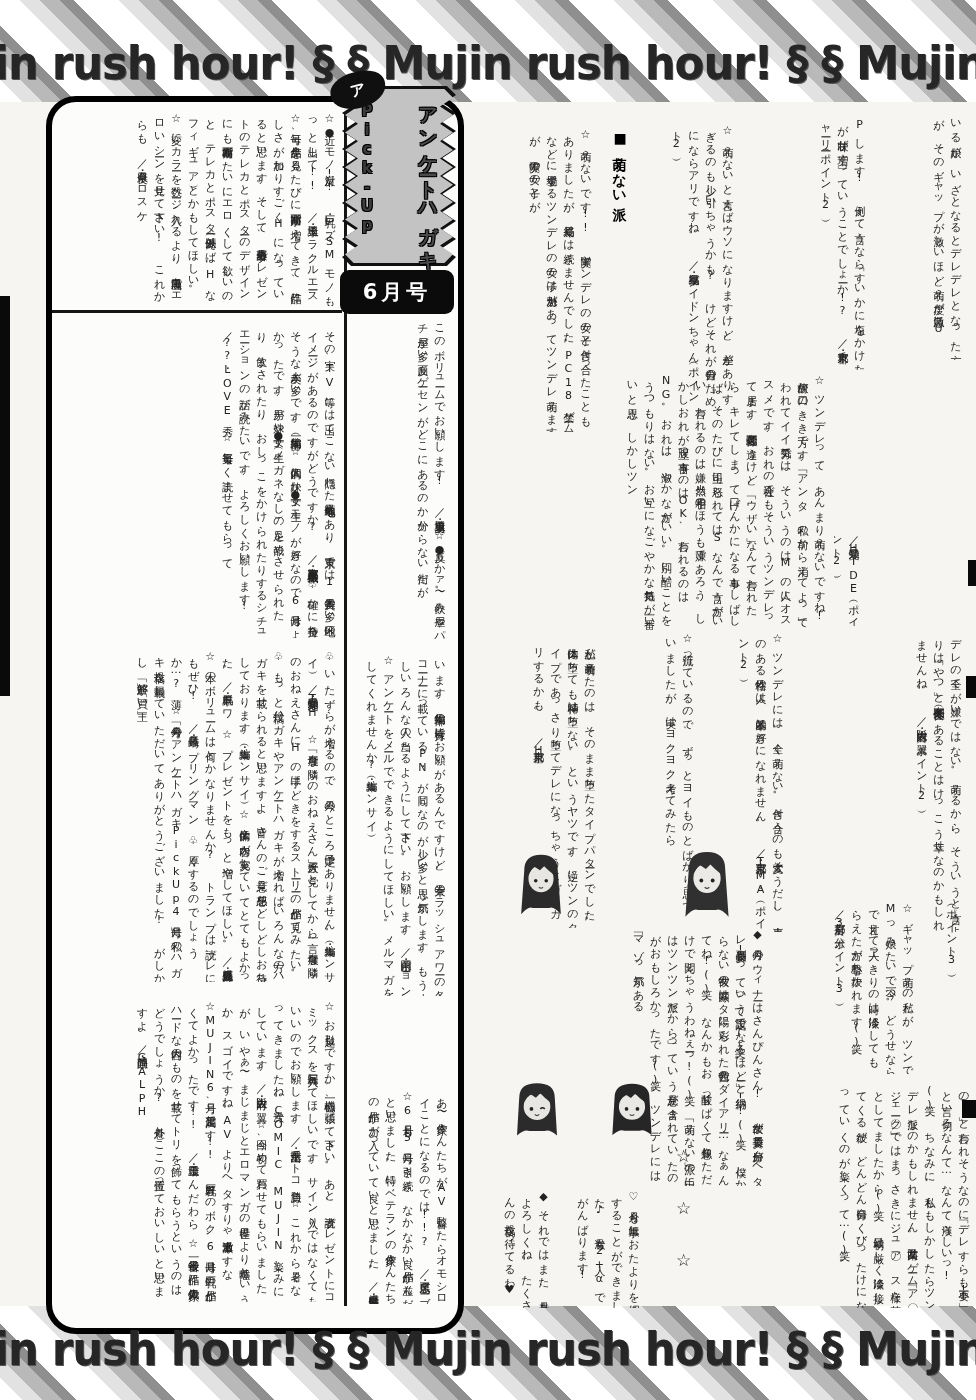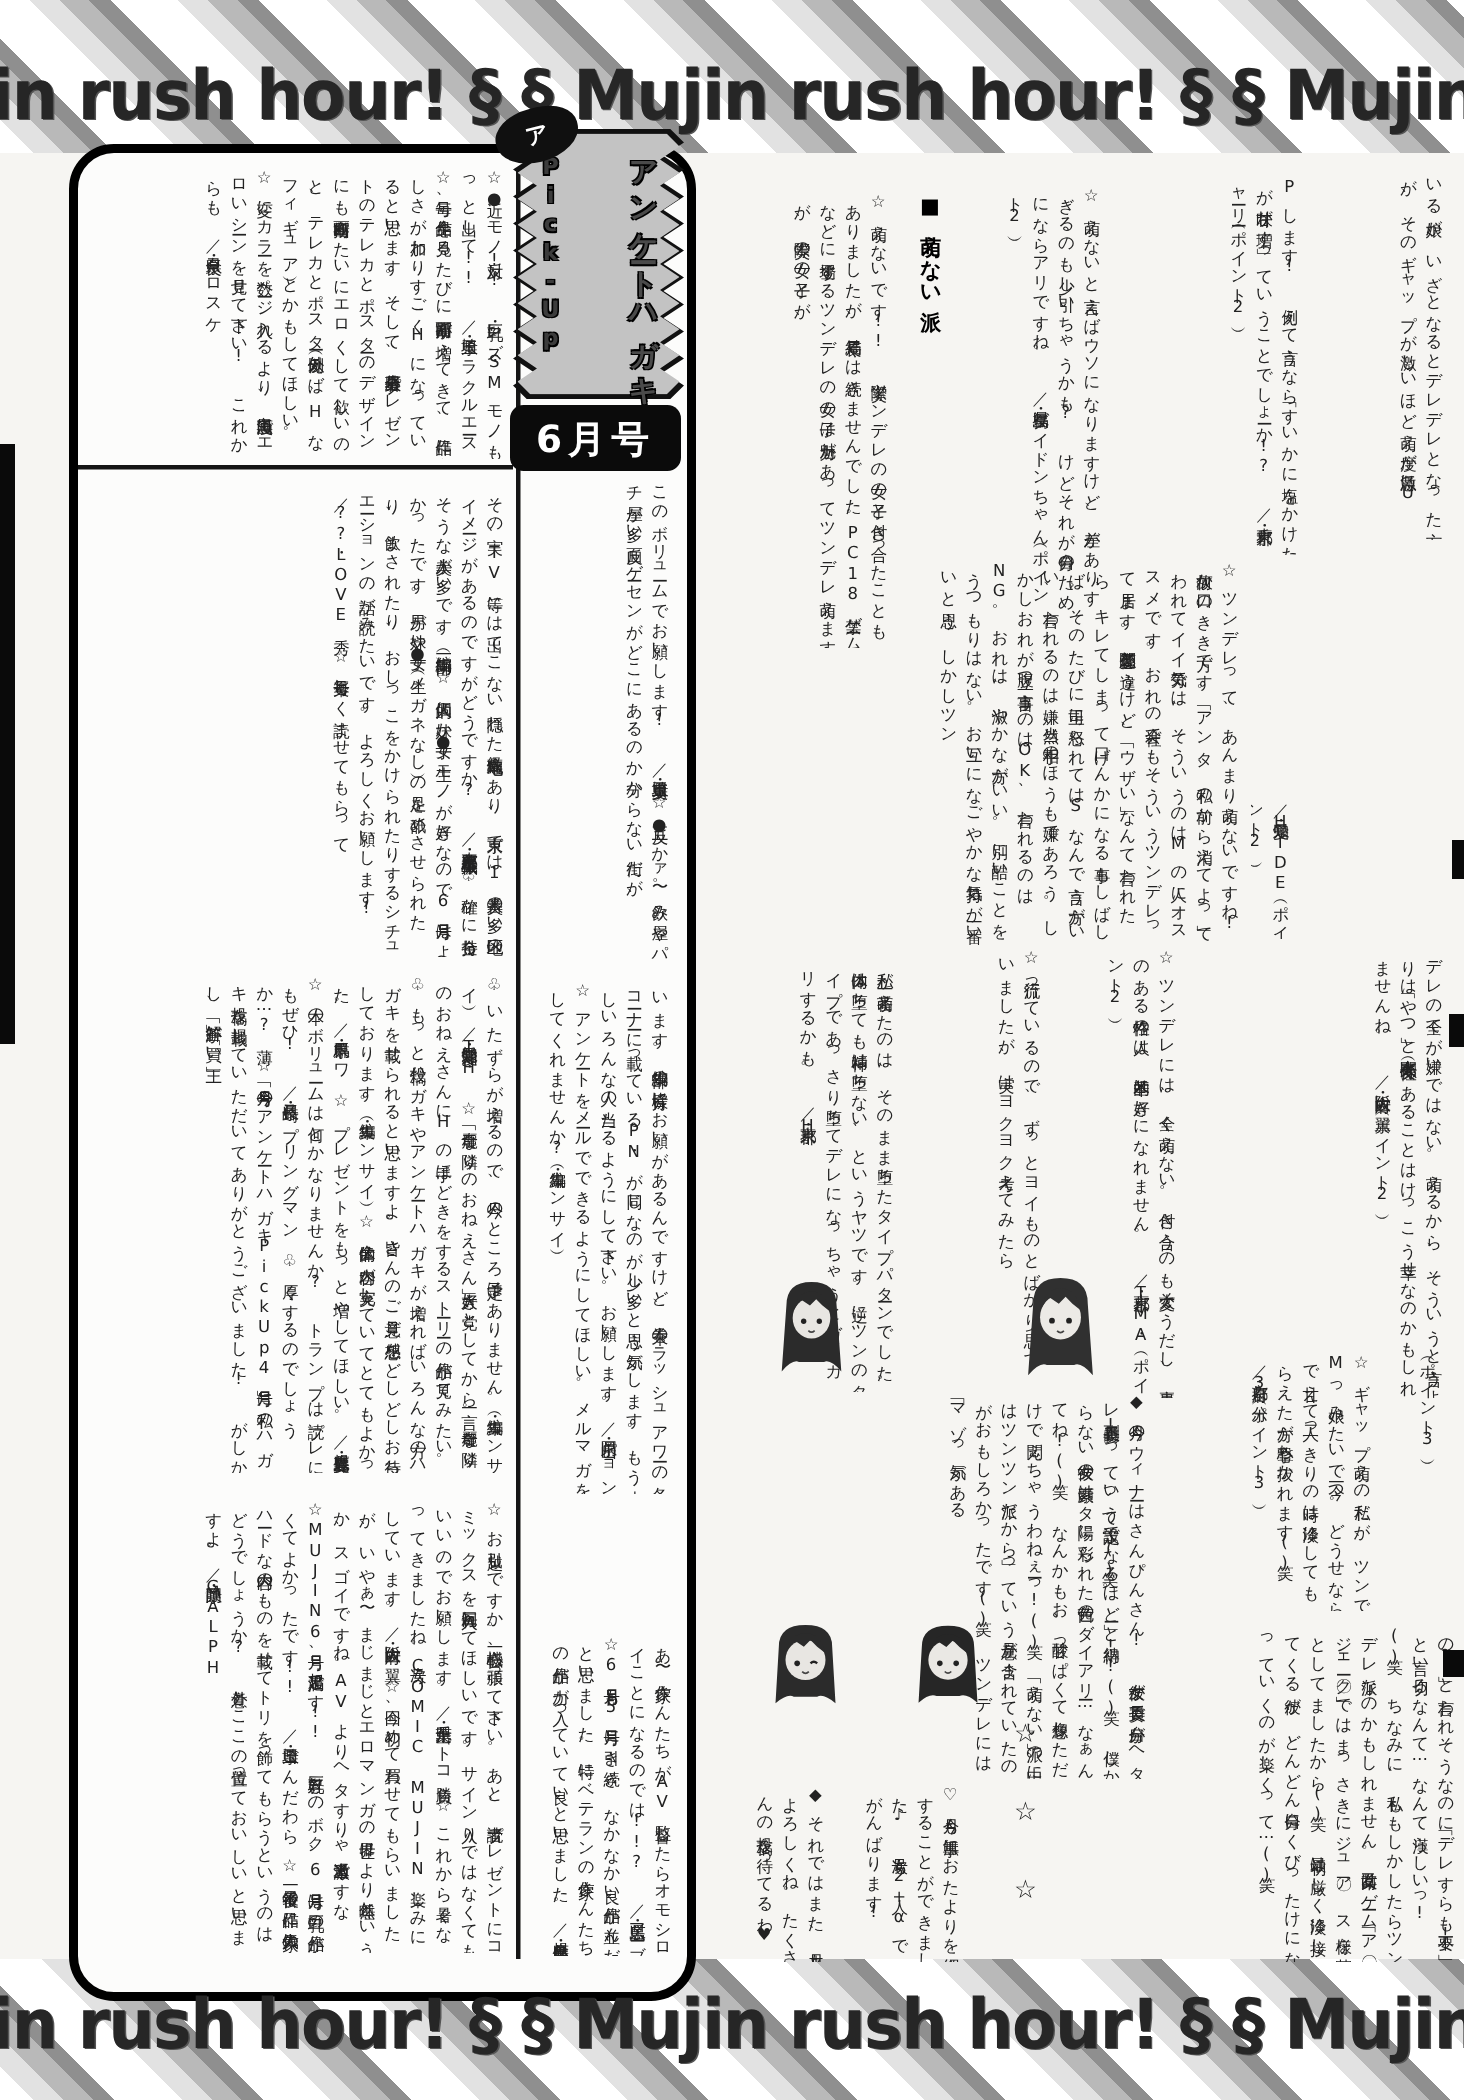--- a/index.html
+++ b/index.html
@@ -23,21 +23,21 @@
     clip-path:polygon(8% 0,92% 0,100% 5%,88% 10%,100% 15%,88% 20%,100% 25%,88% 30%,100% 35%,88% 40%,100% 45%,88% 50%,100% 55%,88% 60%,100% 65%,88% 70%,100% 75%,88% 80%,100% 85%,88% 90%,100% 95%,92% 100%,8% 100%,0 95%,12% 90%,0 85%,12% 80%,0 75%,12% 70%,0 65%,12% 60%,0 55%,12% 50%,0 45%,12% 40%,0 35%,12% 30%,0 25%,12% 20%,0 15%,12% 10%,0 5%);}
   .zig-inner{position:absolute;inset:3px;background:#c3c3c3;
     clip-path:polygon(8% 0,92% 0,100% 5%,88% 10%,100% 15%,88% 20%,100% 25%,88% 30%,100% 35%,88% 40%,100% 45%,88% 50%,100% 55%,88% 60%,100% 65%,88% 70%,100% 75%,88% 80%,100% 85%,88% 90%,100% 95%,92% 100%,8% 100%,0 95%,12% 90%,0 85%,12% 80%,0 75%,12% 70%,0 65%,12% 60%,0 55%,12% 50%,0 45%,12% 40%,0 35%,12% 30%,0 25%,12% 20%,0 15%,12% 10%,0 5%);}
   .title-kana{position:absolute;right:14px;top:8px;writing-mode:vertical-rl;text-orientation:upright;
     font-size:19px;font-weight:900;color:#4a4a4a;letter-spacing:2px;
     text-shadow:1px 1px 0 #000,-1px -1px 0 #000,1px -1px 0 #000,-1px 1px 0 #000;}
   .title-latin{position:absolute;left:16px;top:16px;writing-mode:vertical-rl;text-orientation:upright;
     font-size:15px;font-weight:900;color:#3c3c3c;letter-spacing:1px;
     text-shadow:1px 1px 0 #000,-1px -1px 0 #000,1px -1px 0 #000,-1px 1px 0 #000;}
   .badge{position:absolute;left:340px;top:270px;width:114px;height:44px;background:#0b0b0b;
-    border-radius:9px;color:#fff;font-weight:900;font-size:25px;display:flex;
+    border-radius:9px;color:#fff;font-weight:900;font-size:21px;display:flex;
     align-items:center;justify-content:center;letter-spacing:4px;z-index:6;}
   .blob{position:absolute;left:330px;top:72px;width:56px;height:36px;background:#101010;
     border-radius:50% 45% 55% 50%;transform:rotate(-14deg);z-index:7;color:#fff;
     font-size:15px;font-weight:900;display:flex;align-items:center;justify-content:center;}
   .face{position:absolute;z-index:5;}
   .star{position:absolute;font-size:17px;color:#222;z-index:4;}
   .artifact{position:absolute;background:#0a0a0a;z-index:5;}
 </style>
 </head>
 <body>

